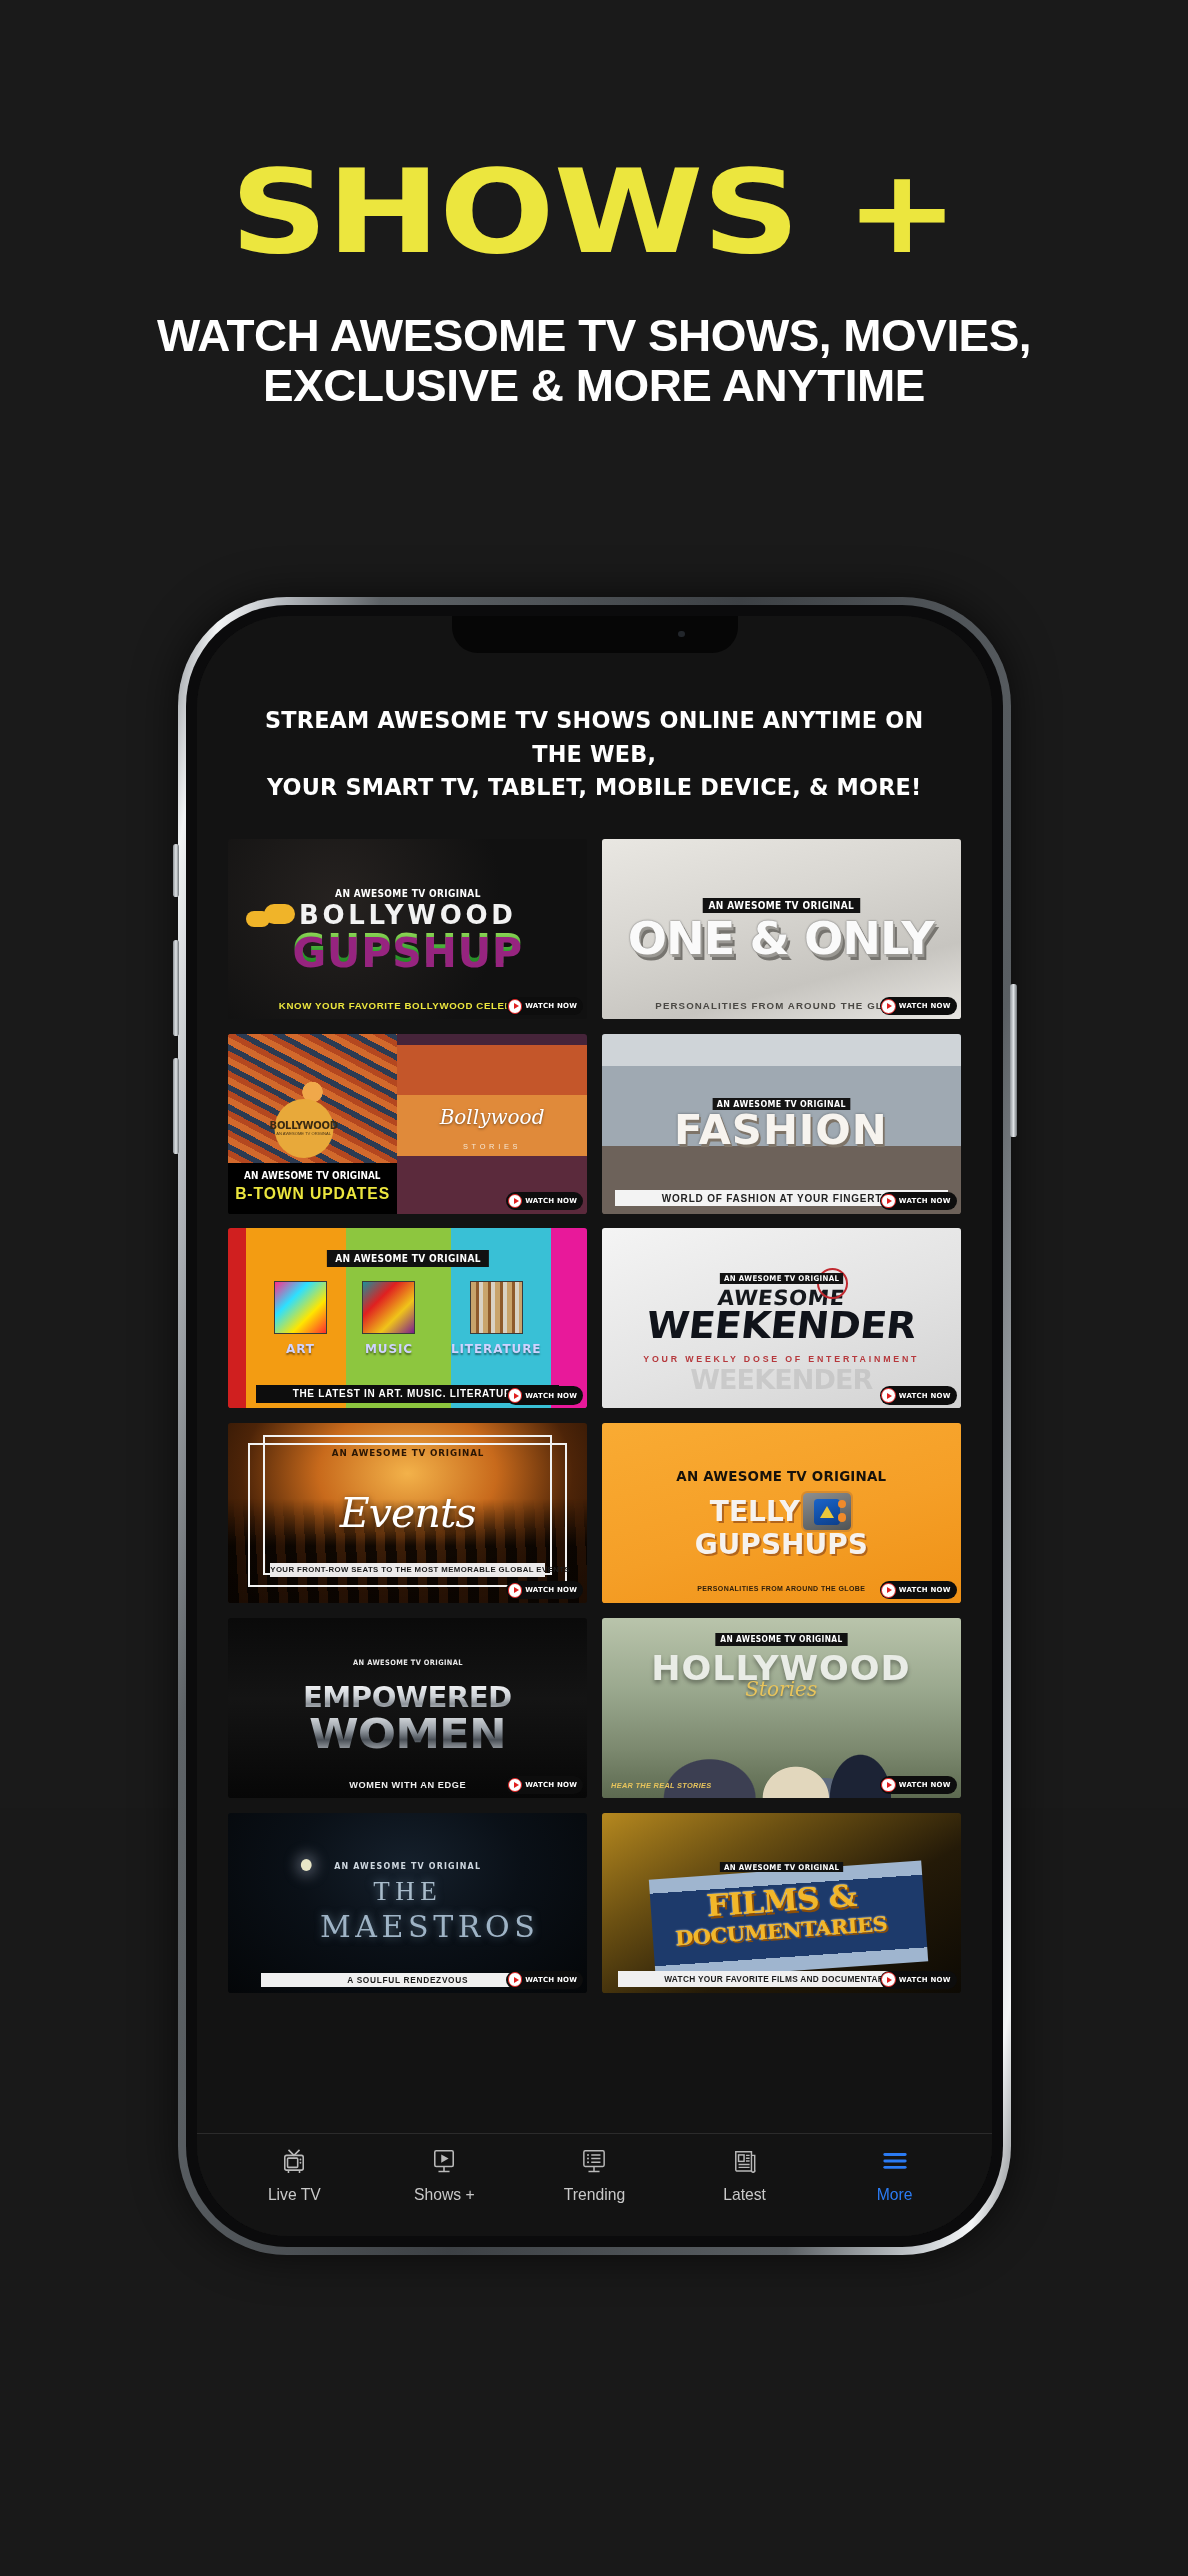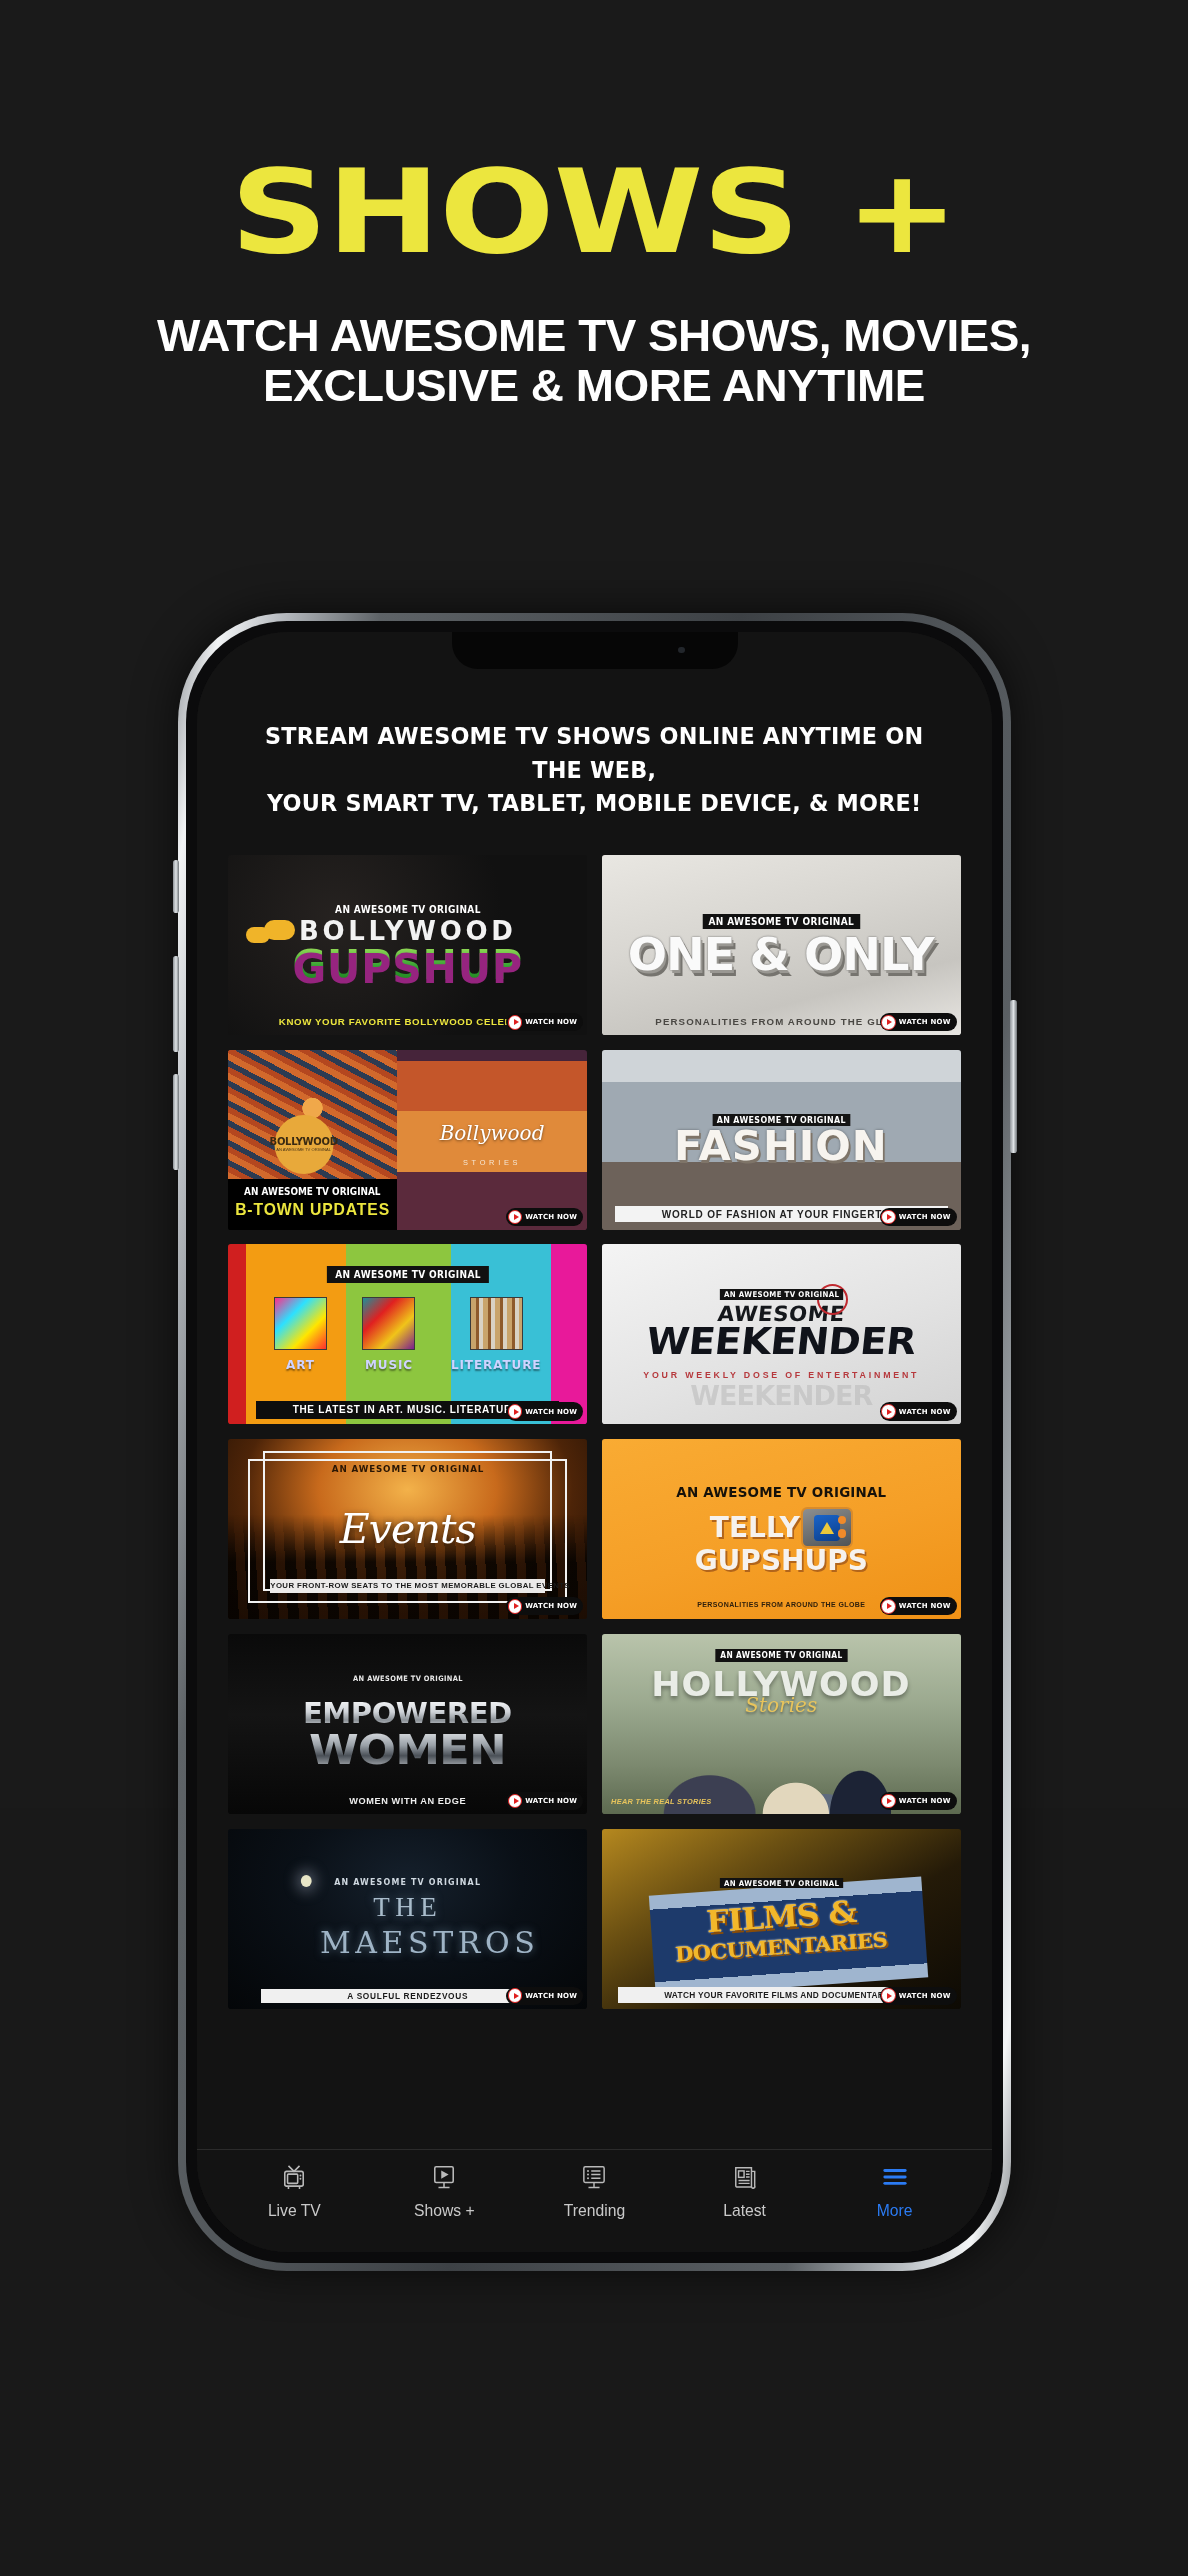--- a/index.html
+++ b/index.html
@@ -30,21 +30,21 @@
     font-weight:bold;
     color:#ffffff;
     letter-spacing:-0.5px;
     font-family:"Liberation Sans", sans-serif;
     transform:scaleX(1.02);
   }
 
   
   .device {
     position:absolute;
-    left:178px; top:613px;
+    left:178px; top:597px;
     width:833px; height:1658px;
     border-radius:109px;
     background:
       linear-gradient(100deg,#8d9196 0%, #f2f4f5 4%, #b9bdc2 9%,
                       #5e6367 18%, #3d4145 50%, #5a5f63 80%,
                       #c9ced2 92%, #f4f6f7 96%, #7c8084 100%);
     padding:8.3px;
     box-shadow:0 0 44px rgba(0,0,0,.65);
   }
   .device-inner {

